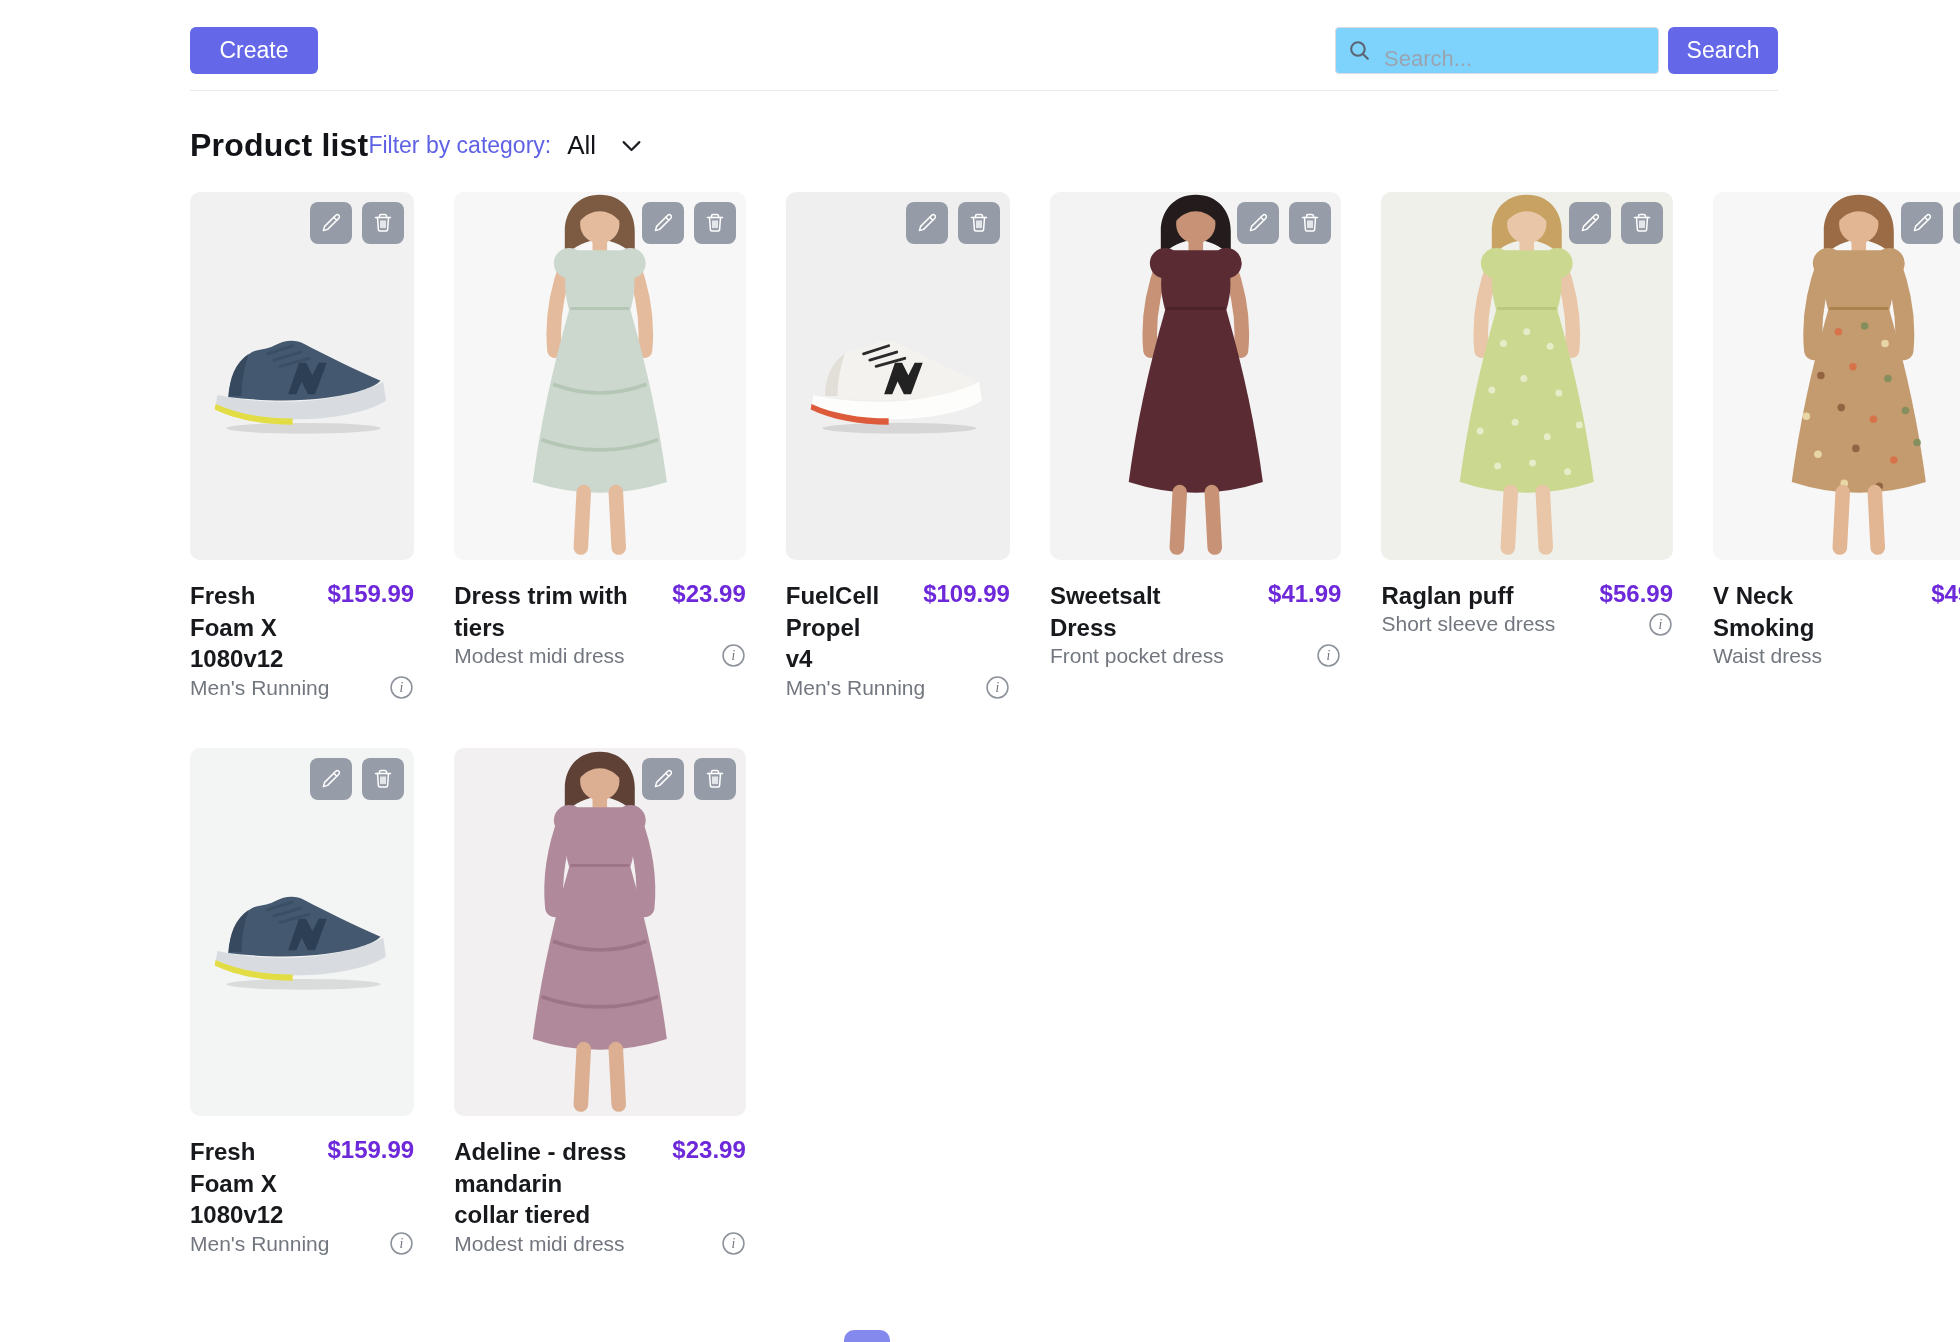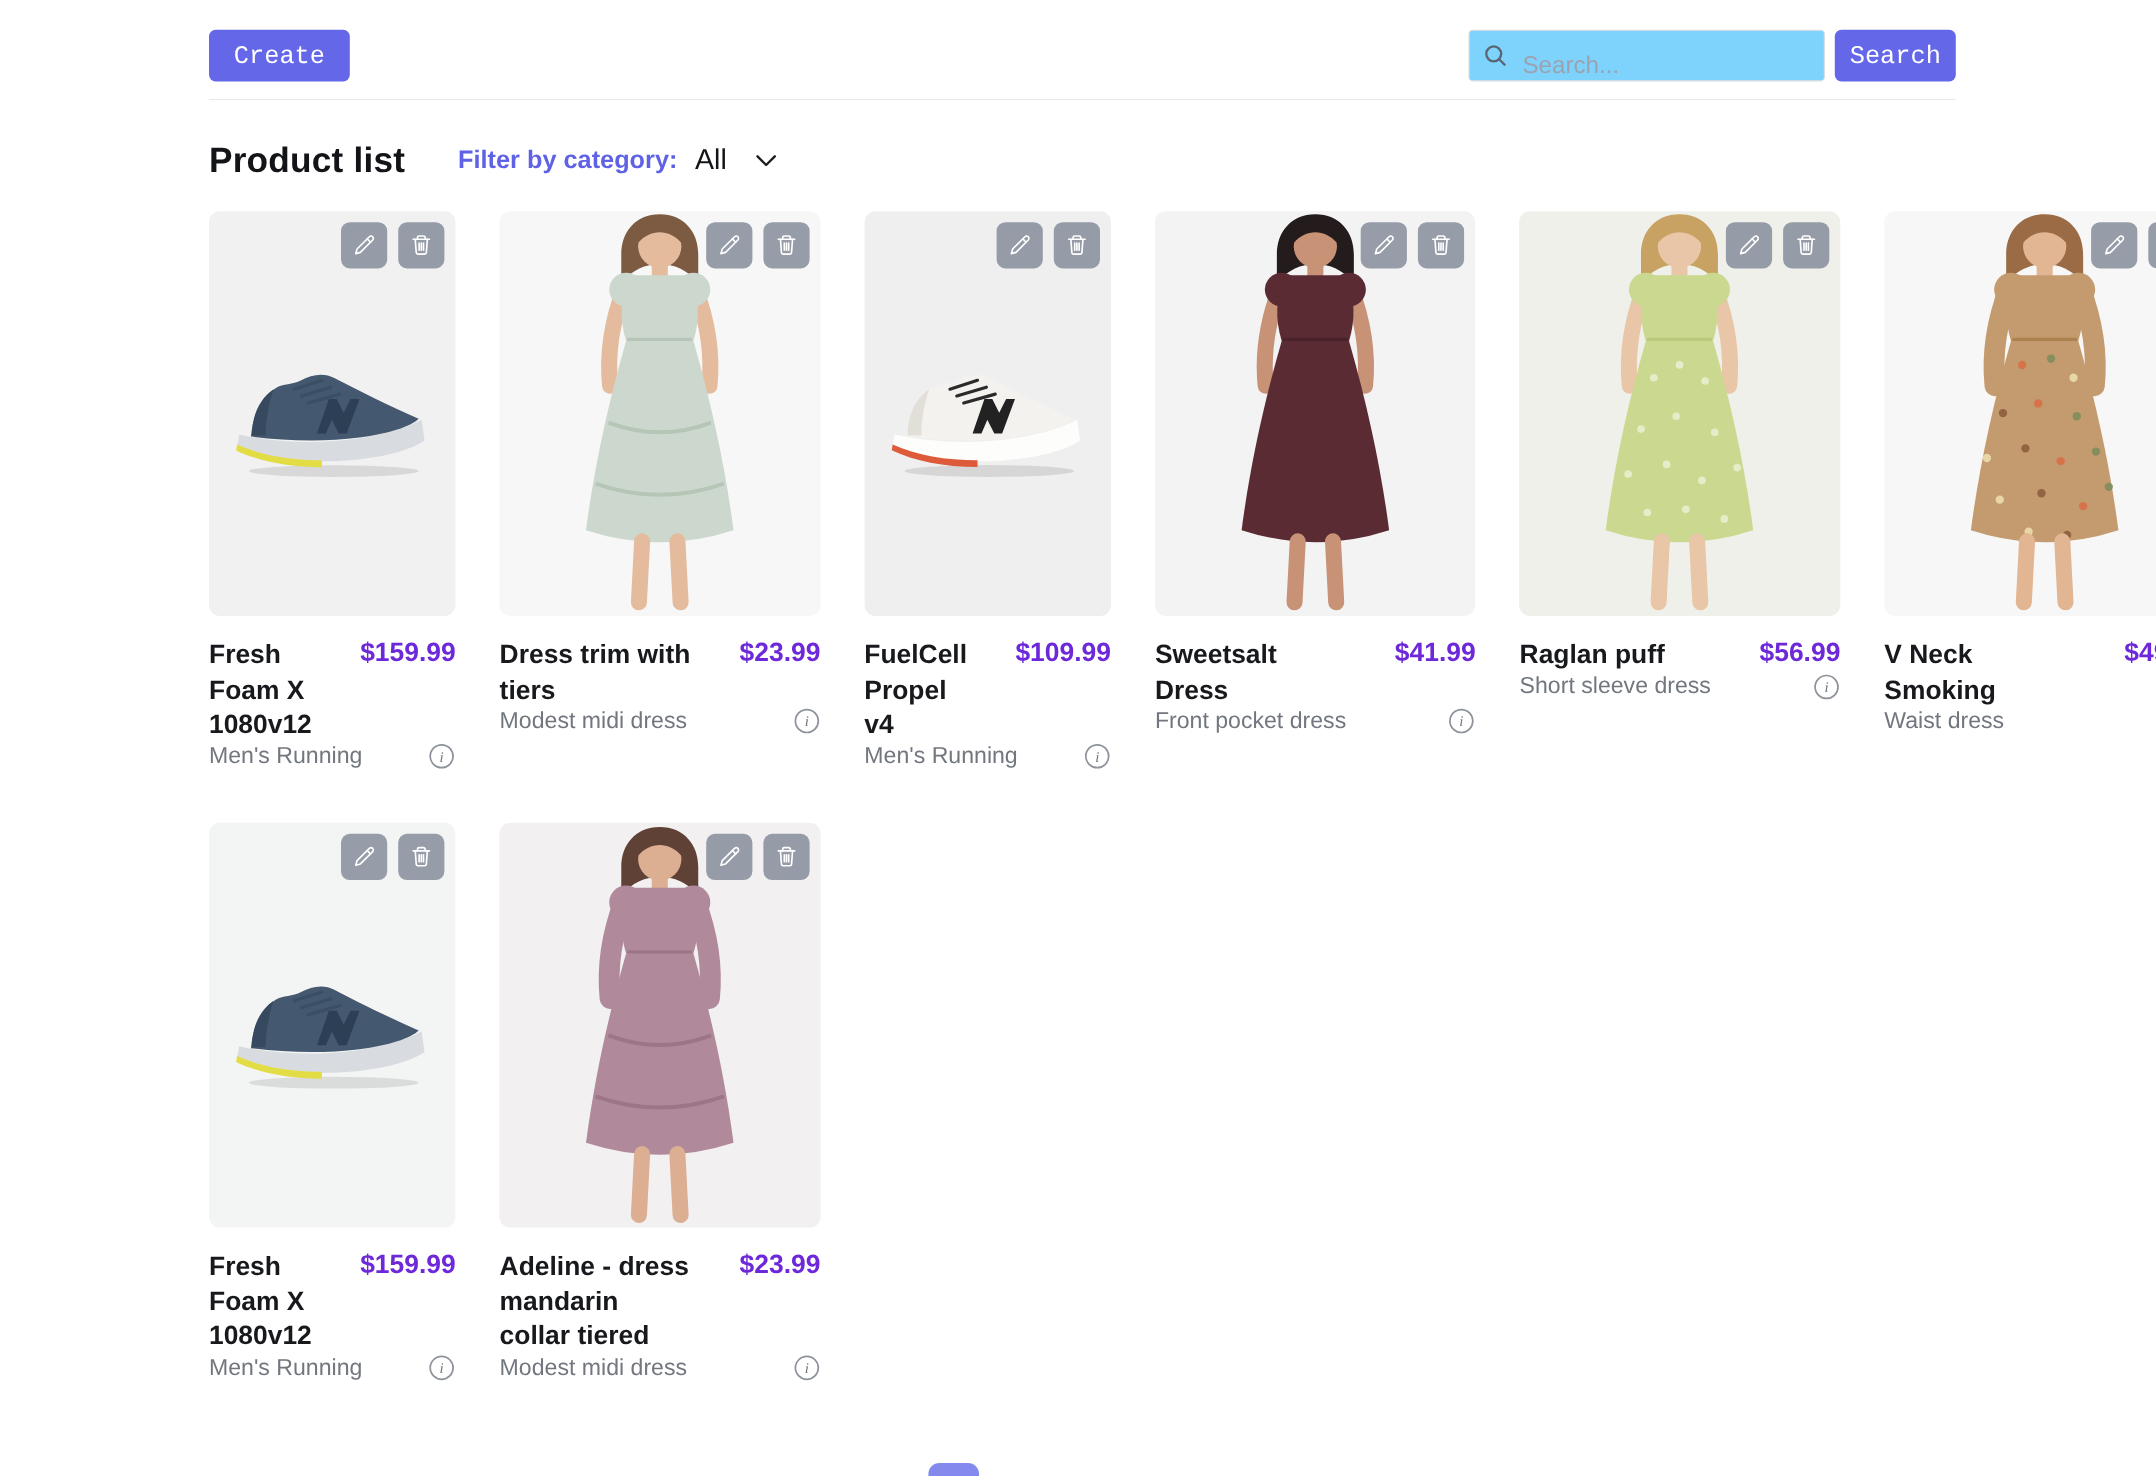--- a/index.html
+++ b/index.html
@@ -14,21 +14,21 @@
   
   .header {
     display:flex; align-items:center; justify-content:space-between;
     padding:27px 0 16px 0;
     border-bottom:1px solid var(--divider,#e7e9ec);
   }
   .btn {
     display:inline-flex; align-items:center; justify-content:center;
     background:var(--primary,#6467e8); color:#fff;
     border:none; border-radius:6px; cursor:pointer;
-    font-family:Liberation Mono, monospace; font-size:23px; height:47px;
+    font-family:Liberation Sans, sans-serif; font-size:23px; height:47px;
   }
   .create-btn { width:128px; }
   .search-group { display:flex; align-items:center; gap:9px; }
   .search-box { position:relative; width:324px; height:47px; }
   .search-box input {
     width:100%; height:100%;
     border:1px solid #d8dbe0; border-radius:4px;
     background:#7dd3fc; font-family:inherit; font-size:22px; color:#3c4250;
     padding:16px 12px 0 48px; outline:none;
   }
@@ -36,21 +36,21 @@
   .search-box .mag { position:absolute; left:12px; top:11px; width:25px; height:25px; }
   .search-btn { width:110px; }
 
   
   .title-row {
     display:flex; align-items:center; justify-content:flex-start;
     margin-top:36px;
   }
   .page-title { font-size:32px; font-weight:600; letter-spacing:.2px; color:#121418; }
   .filter { display:flex; align-items:center; gap:16px; cursor:pointer; }
-  .filter-label { color:var(--link,#5f62e4); font-size:23px; font-weight:700;margin-left:48px; }
+  .filter-label { color:var(--link,#5f62e4); font-size:23px; font-weight:400; }
   .filter-value { font-size:26px; color:#121418; }
   .filter .chev { width:27px; height:27px; margin-left:6px; }
 
   
   .grid {
     margin-top:28px;
     display:grid; grid-template-columns:repeat(6,1fr);
     column-gap:40px; row-gap:48px;
   }
   .card { display:block; }

